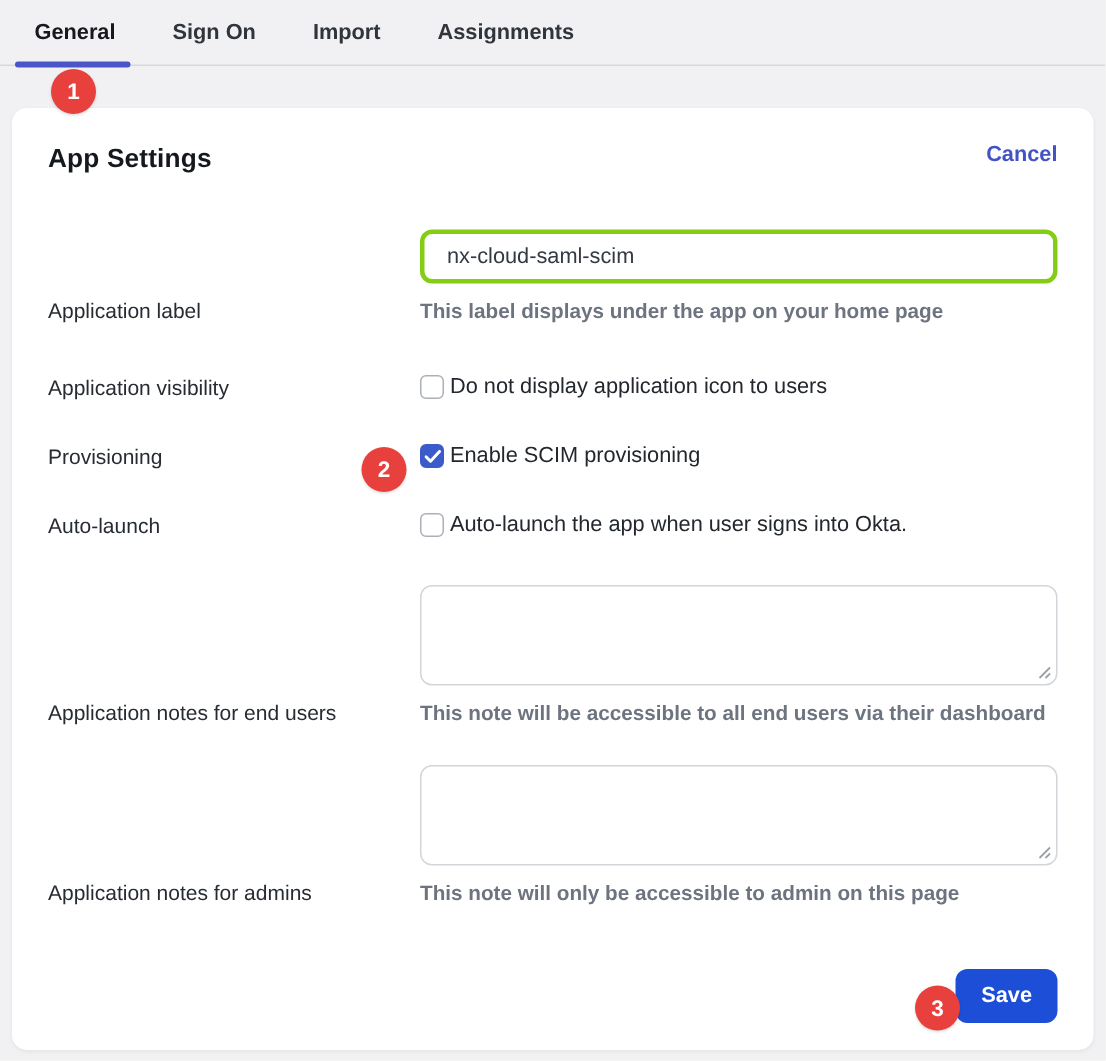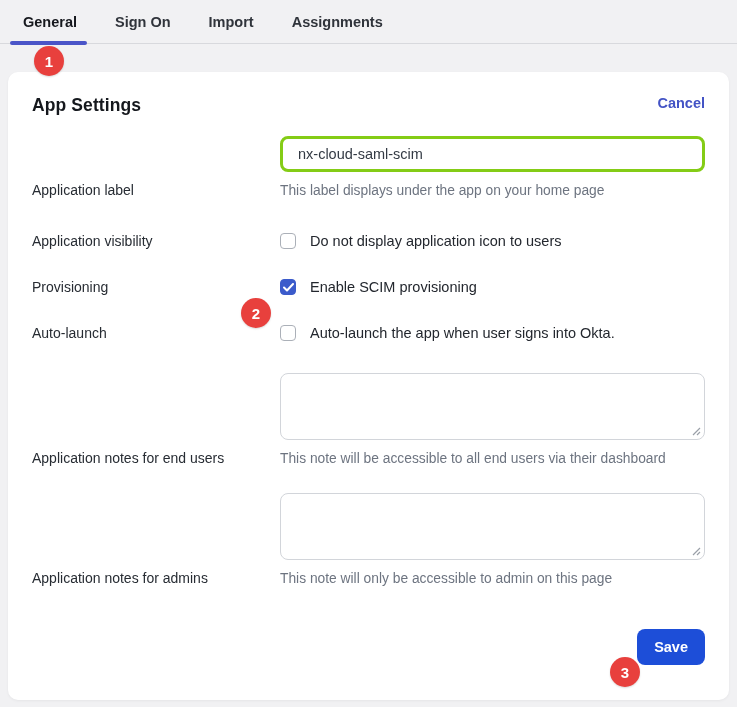--- a/index.html
+++ b/index.html
@@ -44,21 +44,21 @@
     top:72px; bottom:7px;
     background:#ffffff;
     border-radius:10px;
     box-shadow:0 1px 3px rgba(0,0,0,0.05);
     padding:23px 24px 14px 24px;
   }
   .card-header {
     display:flex;
     justify-content:space-between;
     align-items:flex-start;
-    margin-bottom:20px;
+    margin-bottom:37px;
   }
   .card-title {
     font-size:17.5px;
     font-weight:700;
     color:#15181d;
     letter-spacing:0.1px;
   }
   .cancel-link {
     font-size:14.5px;
     font-weight:700;
@@ -87,28 +87,29 @@
     color:#333a44;
     font-family:inherit;
     background:#fff;
     outline:none;
   }
   .helper {
     margin-top:11px;
     font-size:13.8px;
     color:#6d7480;
     line-height:16px;
+    font-weight:bold;
   }
   
   .row-gap-after-helper { margin-top:33px; }
   .row-gap { margin-top:28px; }
   .check-line {
     display:flex;
     align-items:center;
-    gap:14px;
+    gap:4px;
     position:relative;
   }
   .checkbox {
     width:16px; height:16px;
     border:1.5px solid #abb0b8;
     border-radius:4px;
     background:#fff;
     flex:0 0 16px;
     cursor:pointer;
     display:inline-flex;

